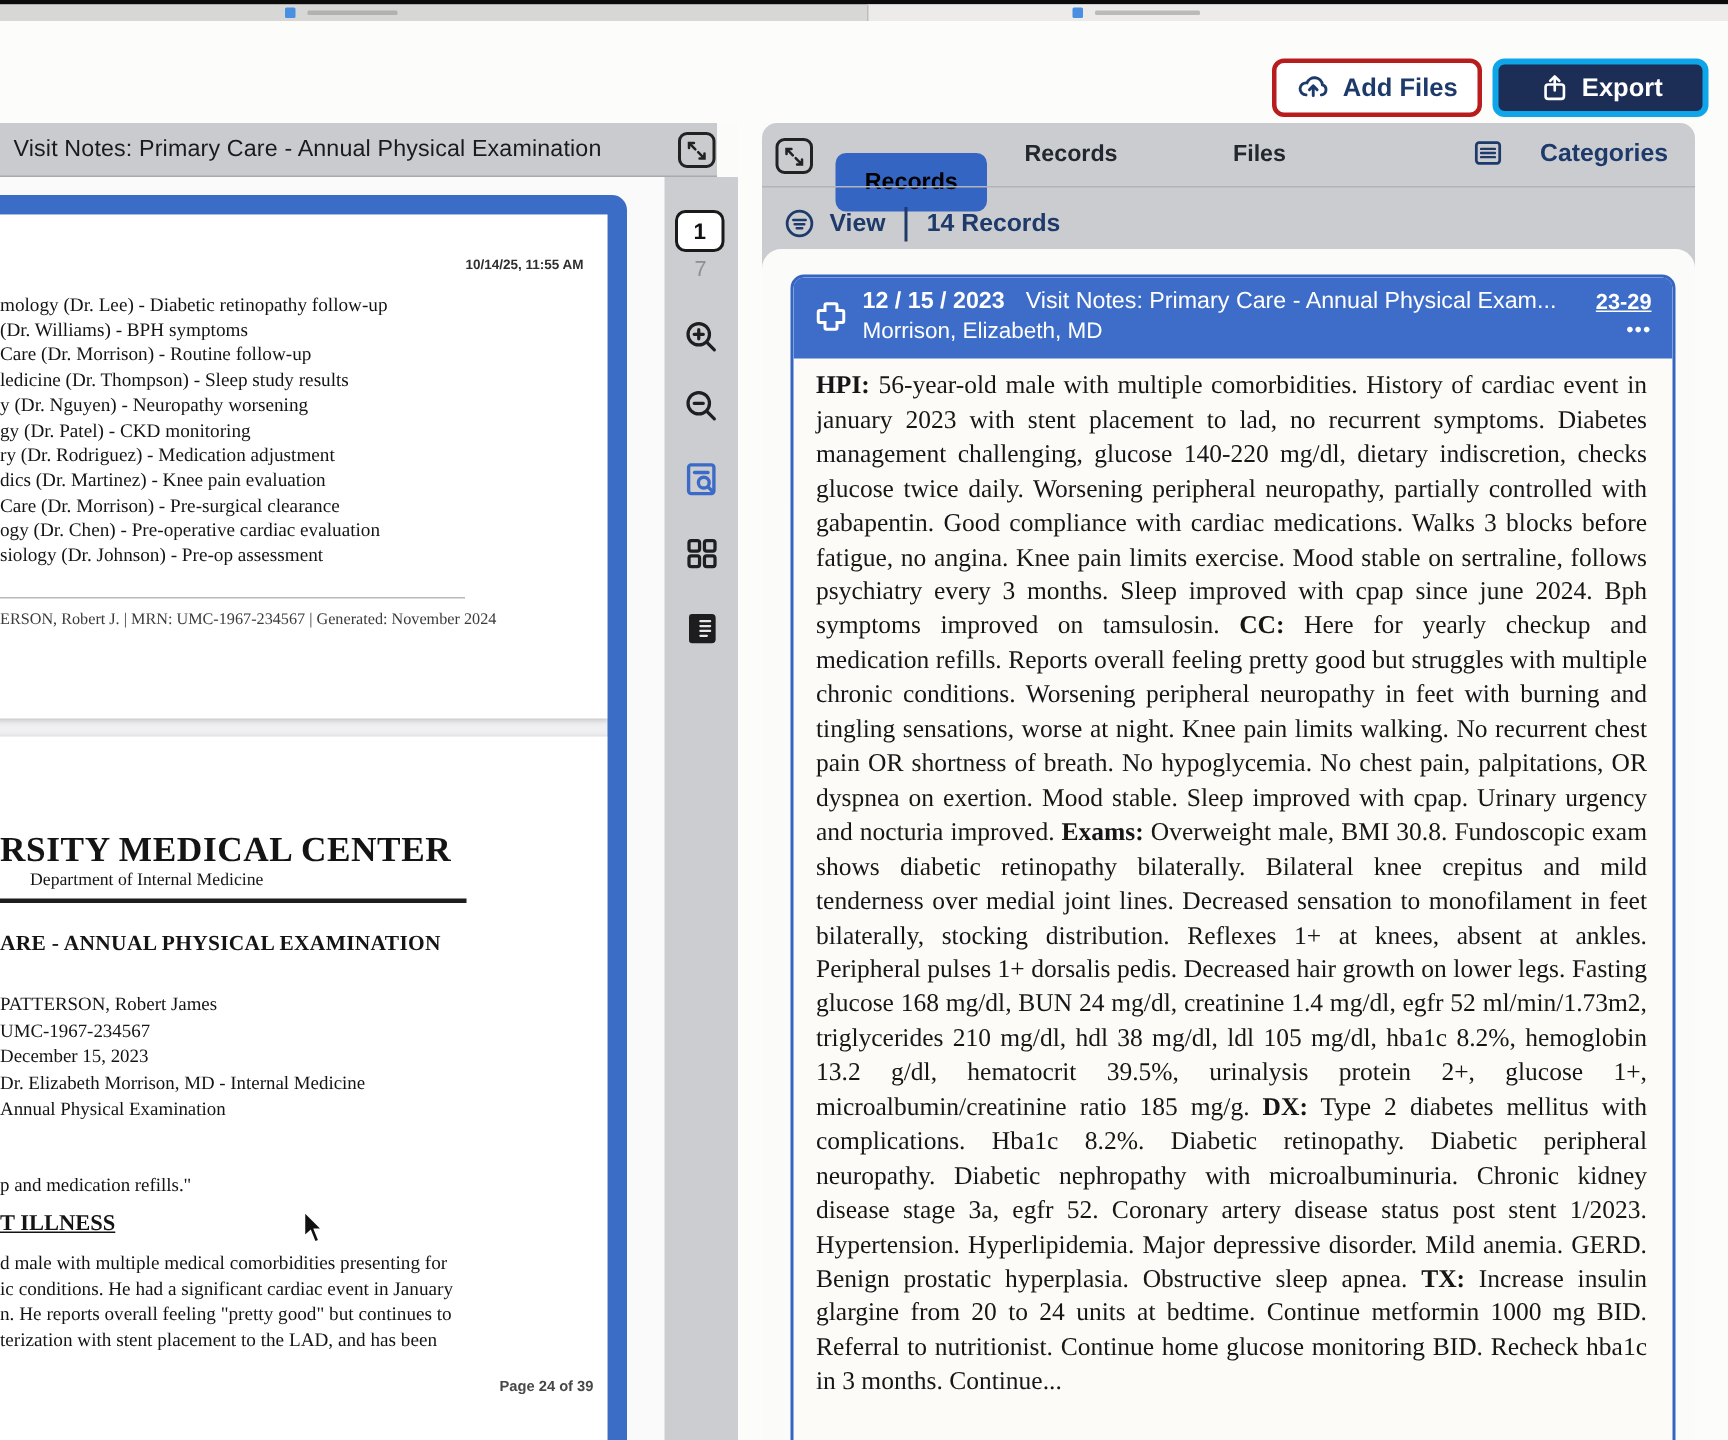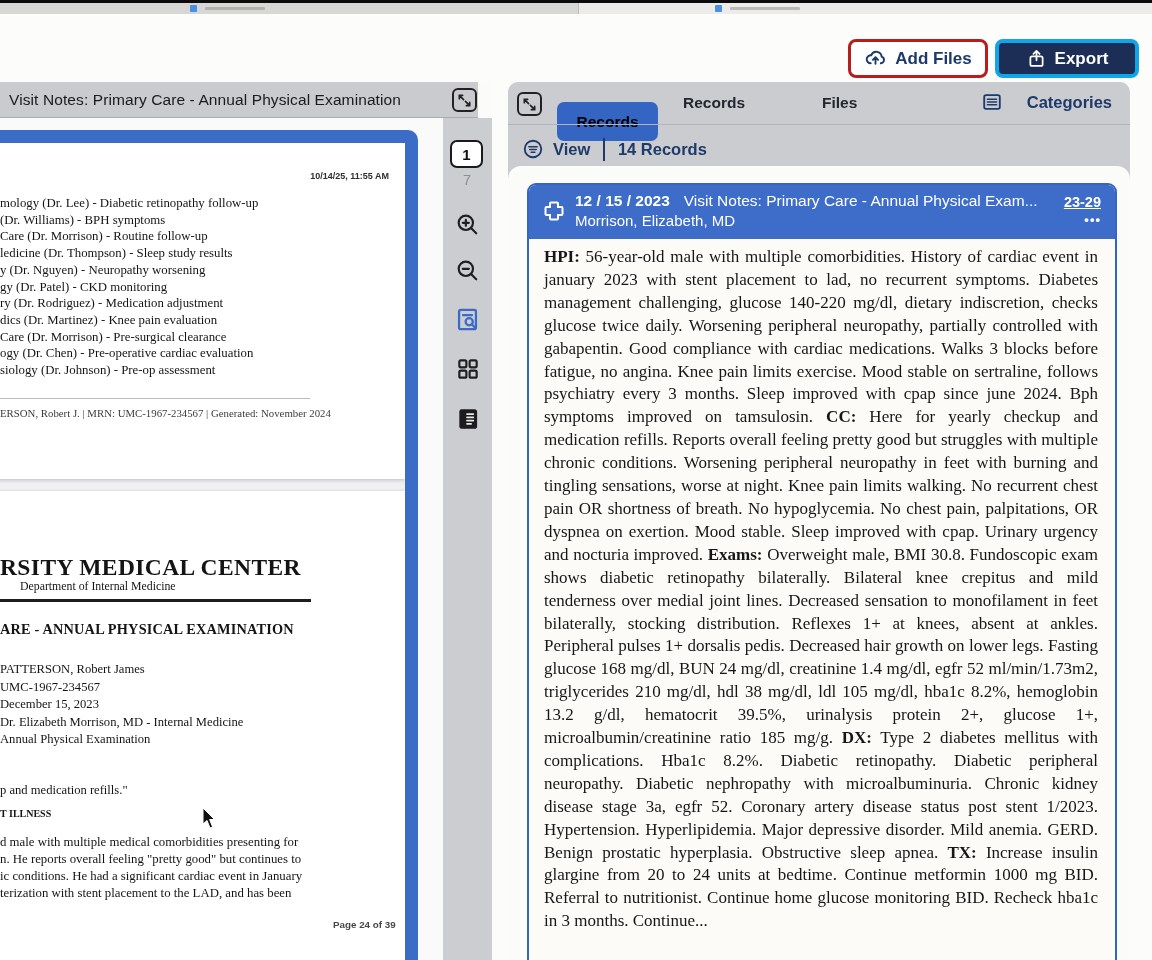--- a/index.html
+++ b/index.html
@@ -37,21 +37,21 @@
   .visit-list div { font-size:12.8px; line-height:16.7px; white-space:nowrap; }
   .pg1-sep { position:absolute; left:7px; top:255px; width:310px; height:1px; background:#b9b9b9; }
   .pg1-footer { position:absolute; left:7px; top:264px; font-size:10.8px; color:#3b3b3b; white-space:nowrap; }
   .hospital { position:absolute; left:7px; top:63px; font-size:23.5px; font-weight:700; letter-spacing:.4px; white-space:nowrap; }
   .dept { position:absolute; left:27px; top:88px; font-size:11.8px; }
   .pg2-rule { position:absolute; left:7px; top:108px; width:311px; height:2.6px; background:#1d1d1d; }
   .doc-title { position:absolute; left:7px; top:130px; font-size:14.3px; font-weight:700; letter-spacing:.2px; white-space:nowrap; }
   .meta-lines { position:absolute; left:7px; top:170px; }
   .meta-lines div { font-size:12.6px; line-height:17.6px; white-space:nowrap; }
   .quote-line { position:absolute; left:7px; top:292px; font-size:12.6px; white-space:nowrap; }
-  .sect-head { position:absolute; left:7px; top:317px; font-size:10px; font-weight:700; white-space:nowrap; }
+  .sect-head { position:absolute; left:7px; top:317px; font-size:15px; font-weight:700; text-decoration:underline; white-space:nowrap; }
   .pg2-body { position:absolute; left:7px; top:343px; }
   .pg2-body div { font-size:12.8px; line-height:16.9px; white-space:nowrap; }
   .pg2-num { position:absolute; left:340px; top:428px; font-family:"Liberation Sans", sans-serif; font-size:9.8px; font-weight:700; color:#474747; }
 
   
   .pdf-toolbar { left:443px; top:118px; width:49px; height:842px; background:#cbcdd1; }
   .page-ind { position:absolute; left:7px; top:22px; width:33px; height:28px; background:#fff; border:2.2px solid #1a1a1a; border-radius:7px; display:flex; align-items:center; justify-content:center; font-size:15px; font-weight:700; color:#111; }
   .page-total { position:absolute; left:0; top:54px; width:48px; text-align:center; font-size:14.5px; color:#8e8e93; }
   .tb-icon { position:absolute; left:11px; width:27px; height:27px; display:flex; align-items:center; justify-content:center; }
 
@@ -160,22 +160,22 @@
           <div>PATTERSON, Robert James</div>
           <div>UMC-1967-234567</div>
           <div>December 15, 2023</div>
           <div>Dr. Elizabeth Morrison, MD - Internal Medicine</div>
           <div>Annual Physical Examination</div>
         </div>
       <div class="quote-line">p and medication refills."</div>
       <div class="sect-head">T ILLNESS</div>
       <div class="pg2-body">
           <div>d male with multiple medical comorbidities presenting for</div>
+          <div>ic conditions. He had a significant cardiac event in January</div>
           <div>n. He reports overall feeling "pretty good" but continues to</div>
-          <div>ic conditions. He had a significant cardiac event in January</div>
           <div>terization with stent placement to the LAD, and has been</div>
         </div>
       <div class="pg2-num">Page 24 of 39</div>
     </div>
   </div>
 </div>
 
 <div class="abs pdf-toolbar">
   <div class="page-ind">1</div>
   <div class="page-total">7</div>

